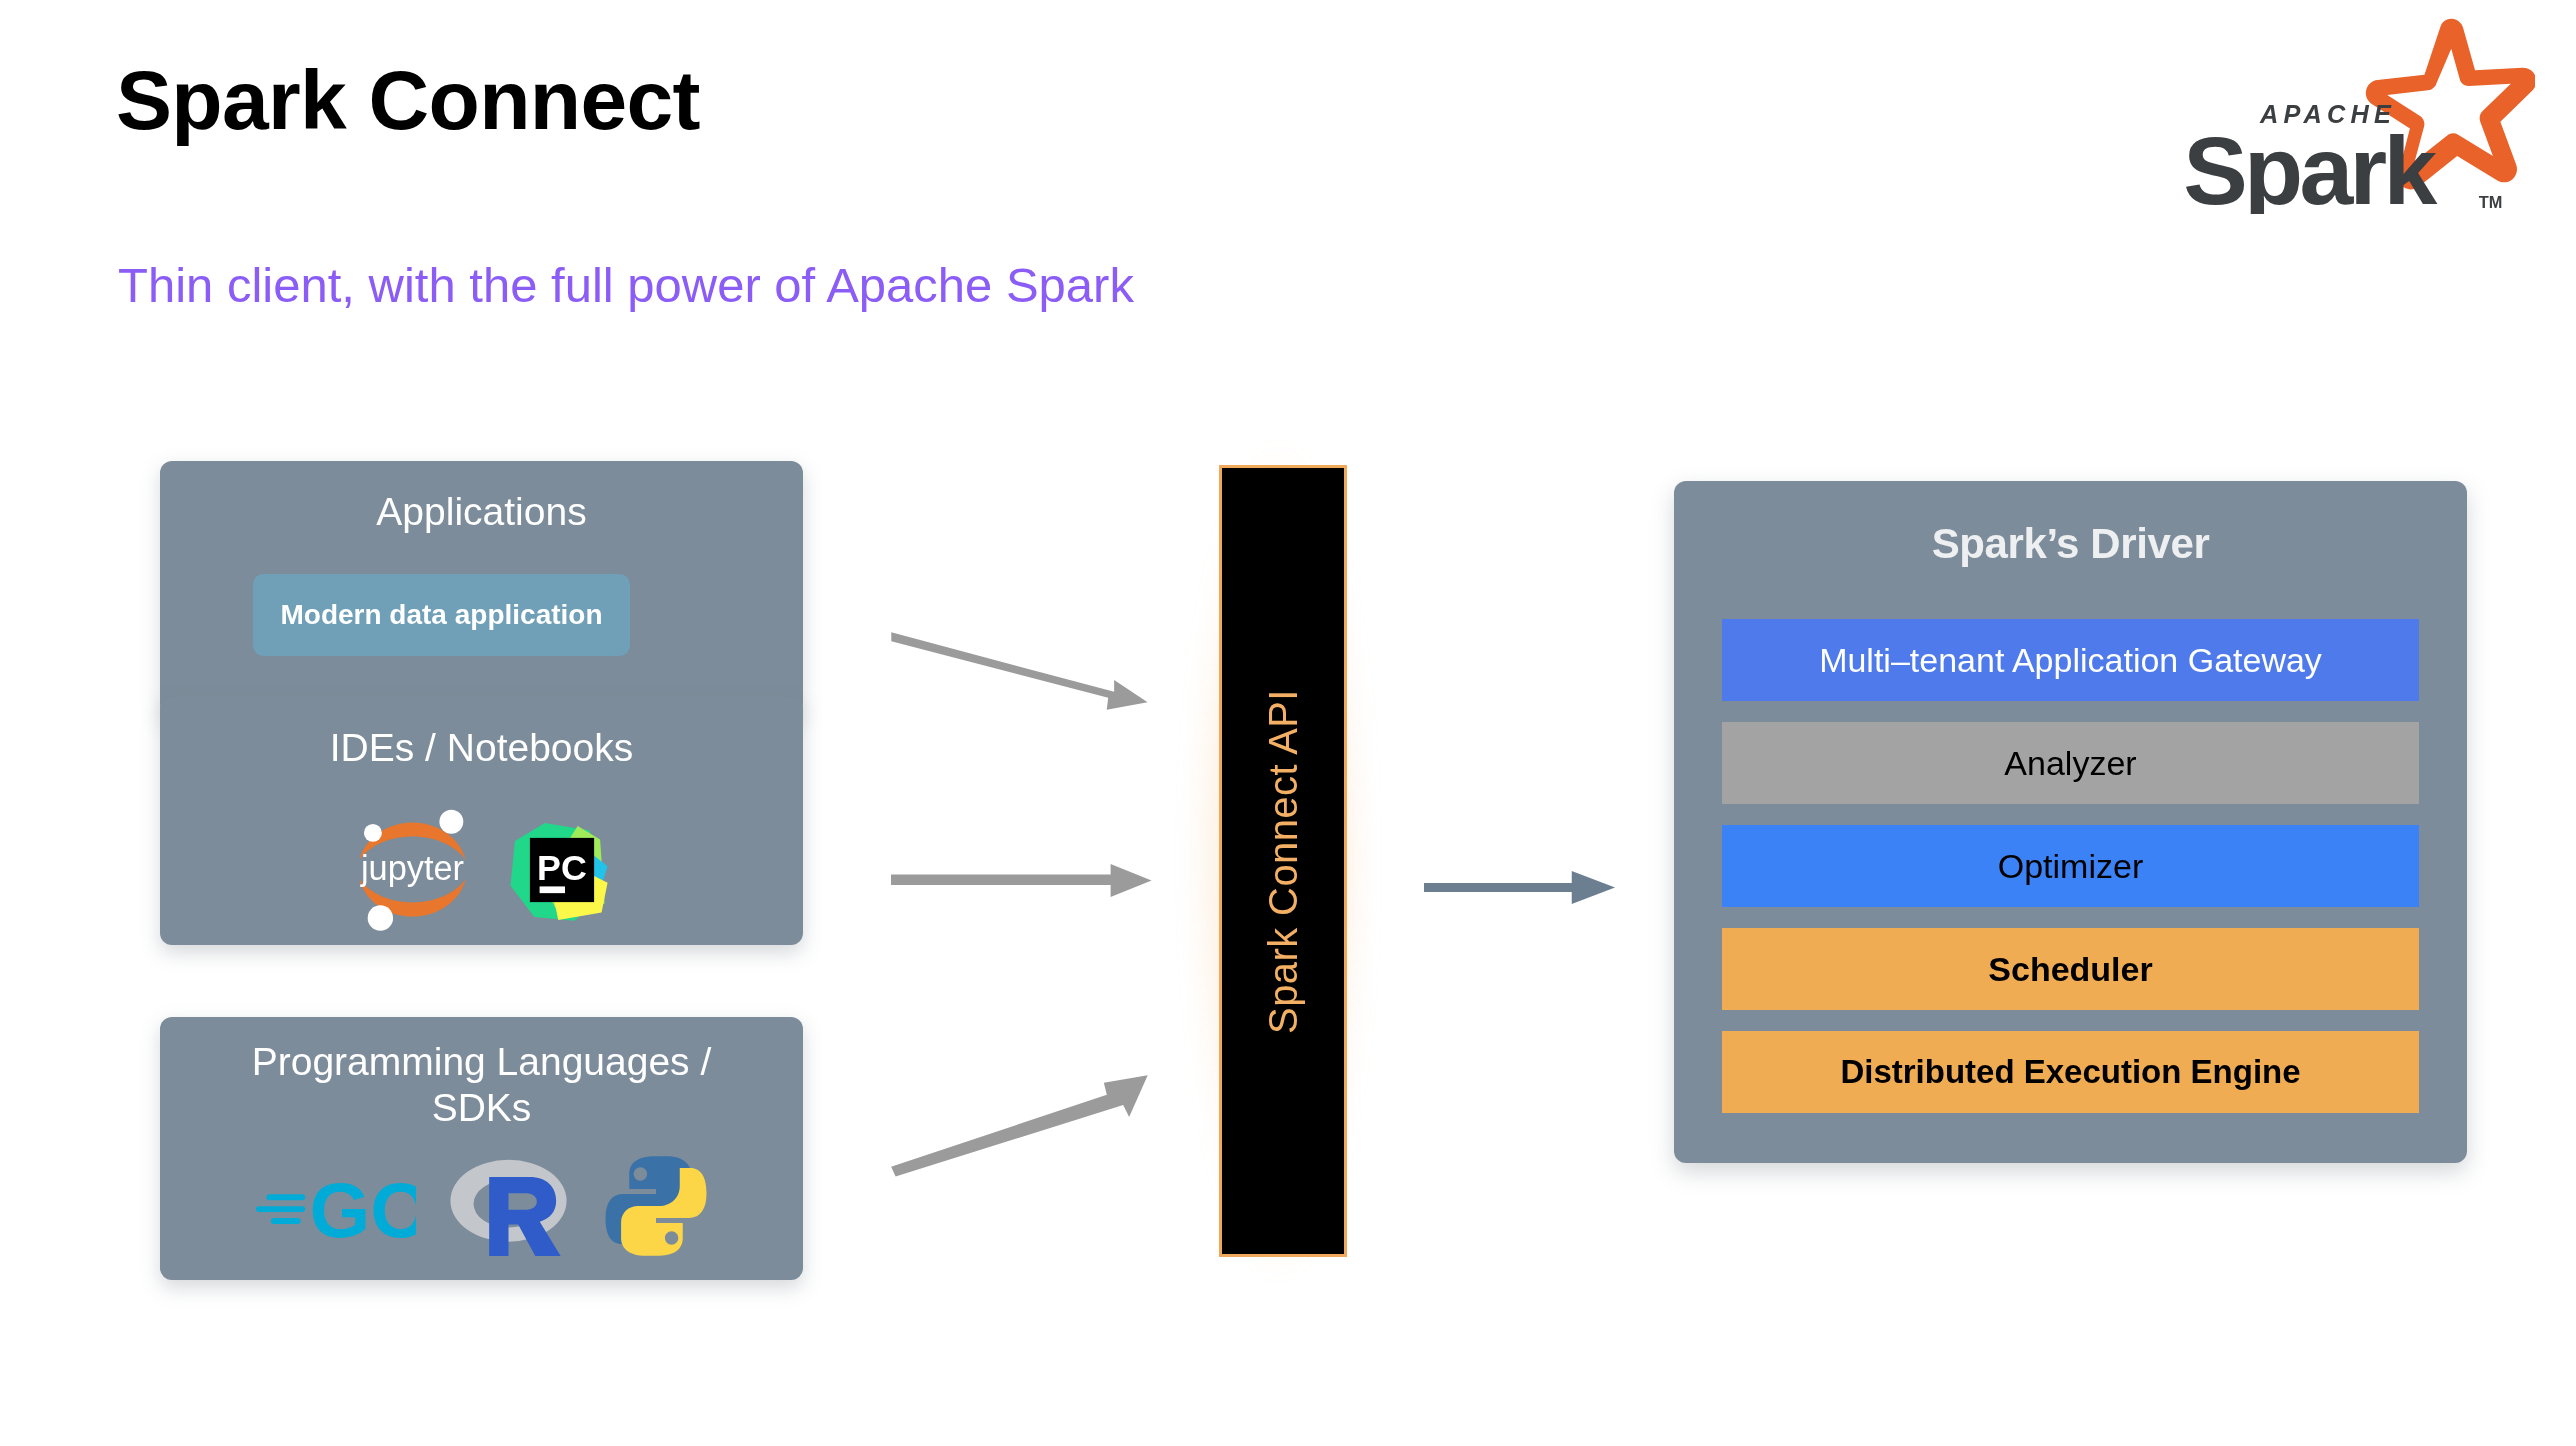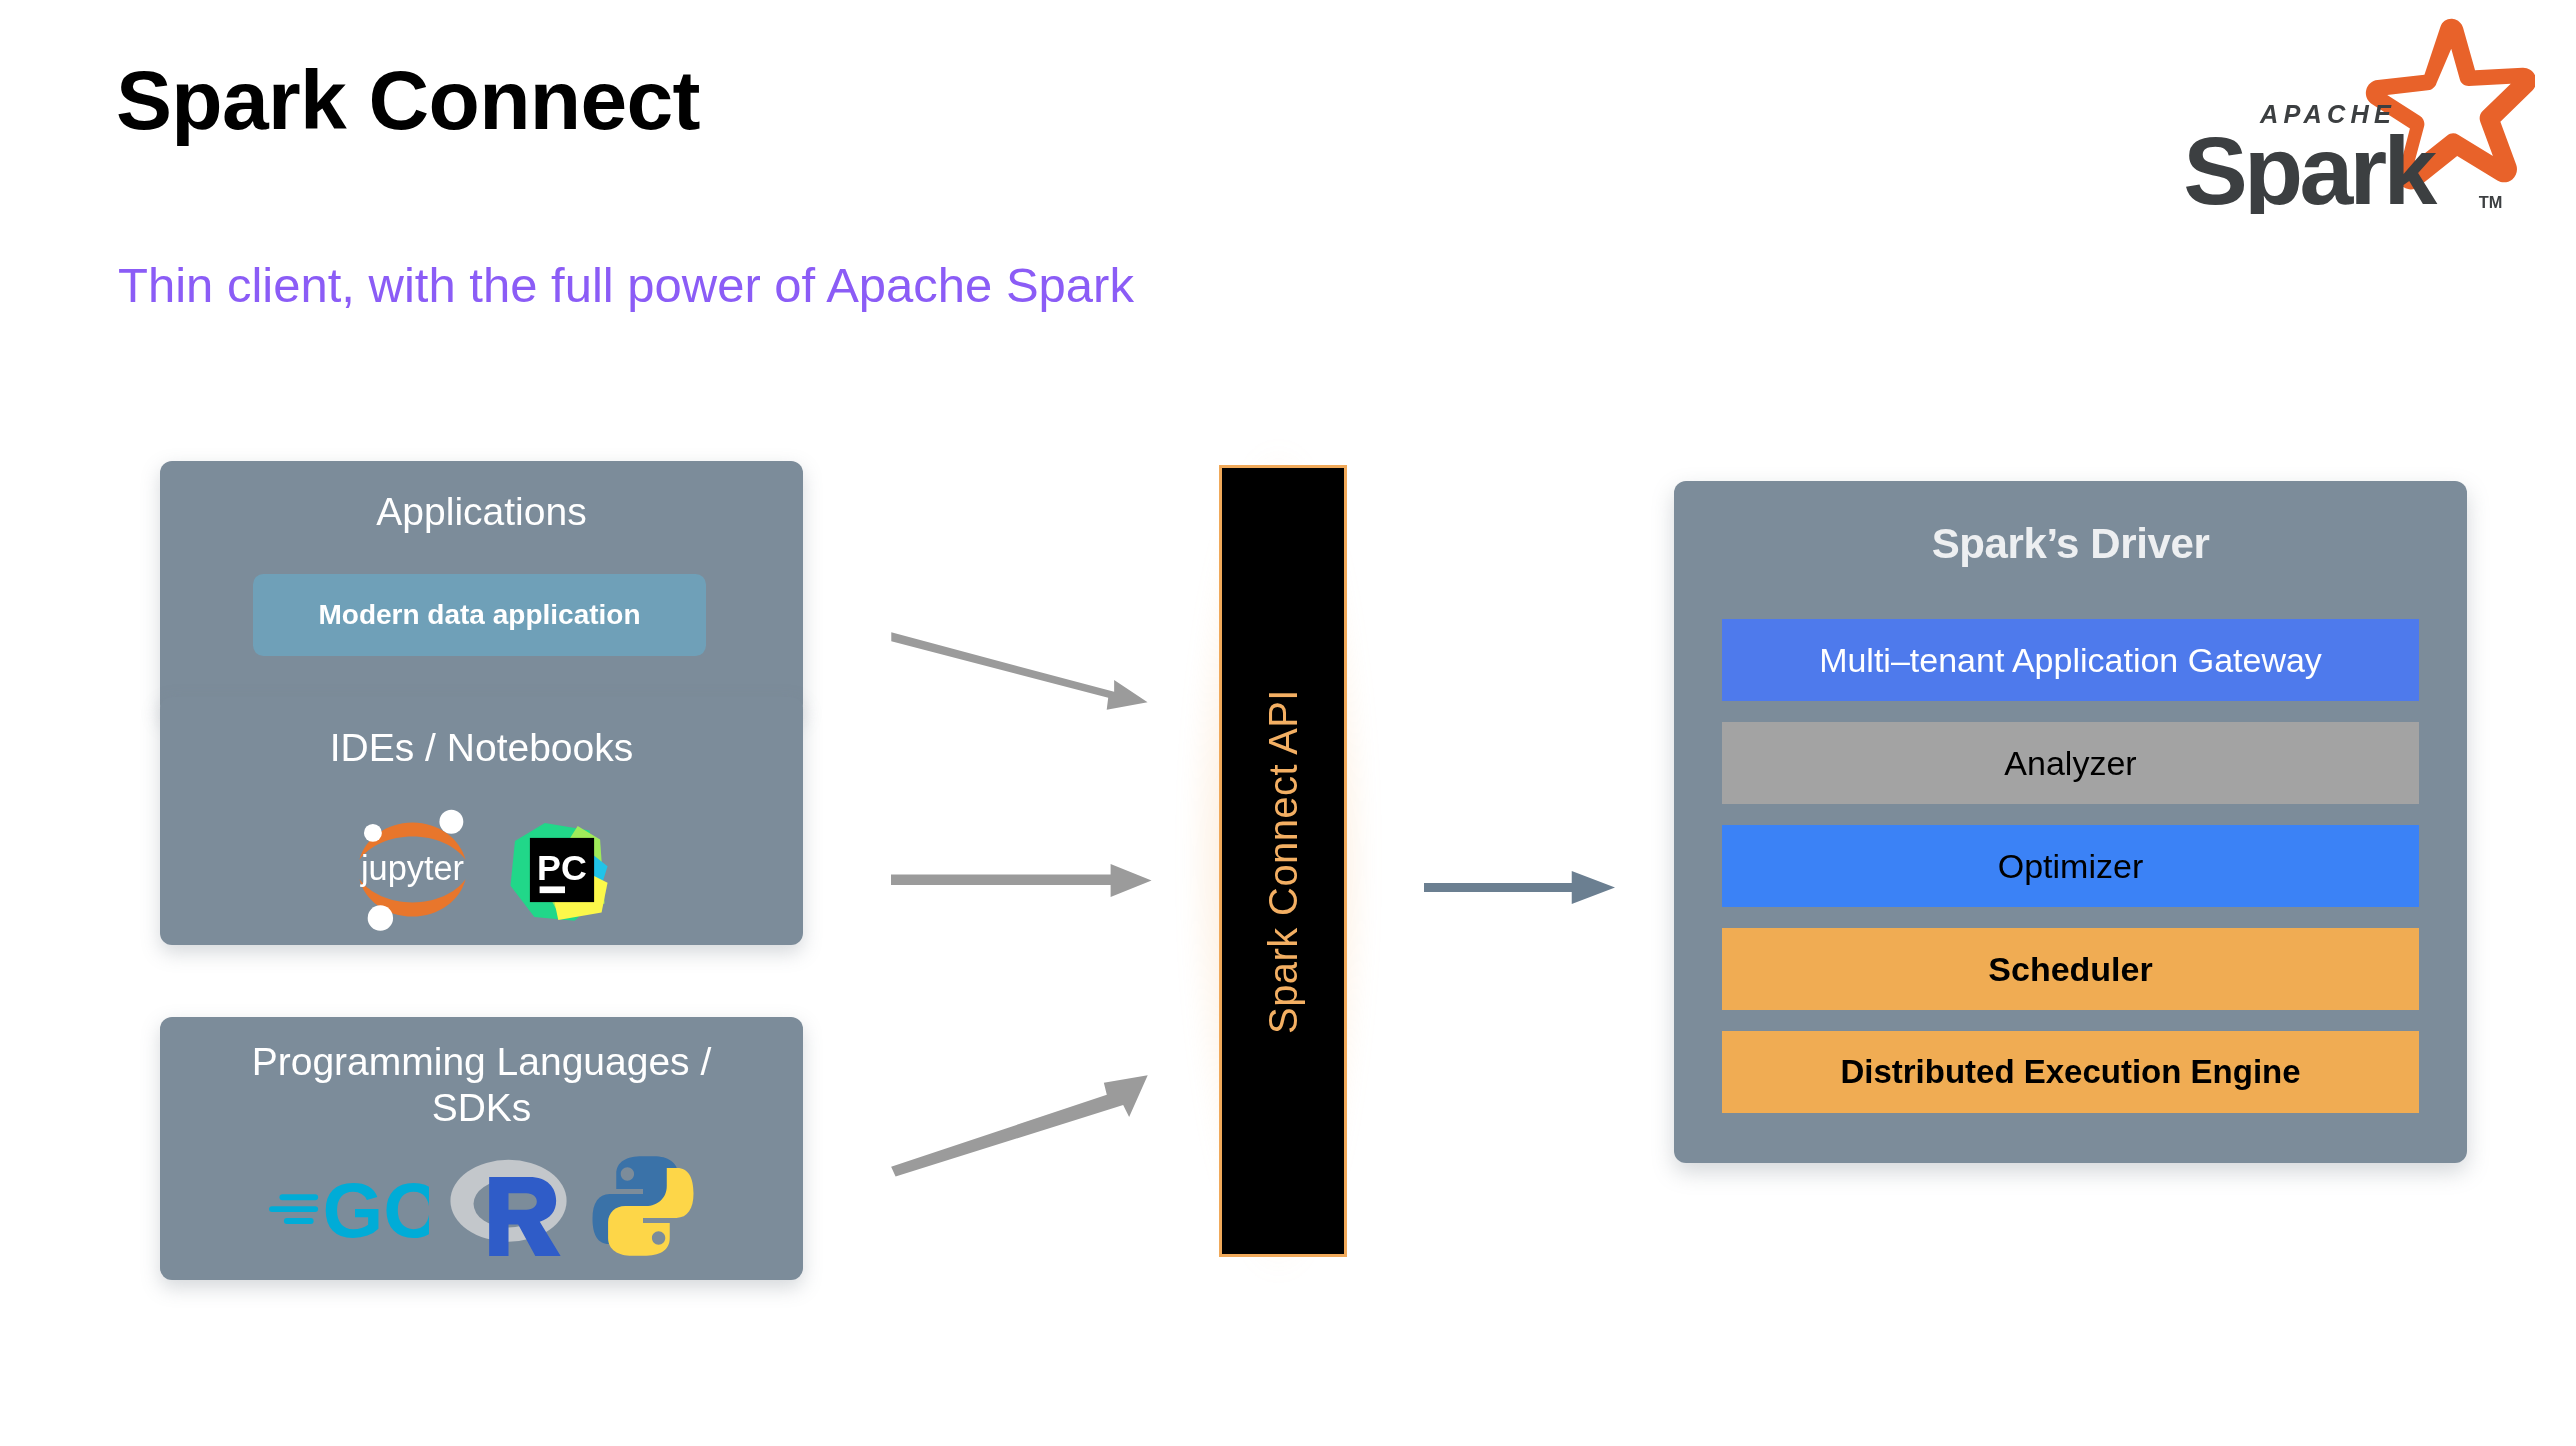--- a/index.html
+++ b/index.html
@@ -68,42 +68,42 @@
   .panel-title.two-line { padding-top: 22.4px; }
 
   #panel-applications { top: 461px; height: 255px; }
   #panel-ides        { top: 697px; height: 248px; }
   #panel-sdks        { top: 1017px; height: 263px; }
 
   #modern-app-box {
     position: absolute;
     left: 93px;
     top: 113px;
-    width: 453px;
+    width: 377px;
     height: 82px;
     background: #6FA0B8;
     border-radius: 10.4px;
     display: flex;
     align-items: center;
     justify-content: center;
     color: #ffffff;
     font-size: 28px;
     font-weight: 700;
   }
 
   .logo-row {
     position: absolute;
     left: 0;
     width: 100%;
     display: flex;
     align-items: center;
     justify-content: center;
   }
   #ide-logo-row { top: 106px; gap: 27px; }
-  #sdk-logo-row { top: 133px; gap: 14px; }
+  #sdk-logo-row { top: 133px; gap: 27px; }
 
   
   #api-bar-glow {
     position: absolute;
     left: 1187px;
     top: 447px;
     width: 183px;
     height: 828px;
     background: radial-gradient(ellipse at center, rgba(246,178,107,0.42) 0%, rgba(246,178,107,0.18) 42%, rgba(255,255,255,0) 72%);
     filter: blur(9px);

